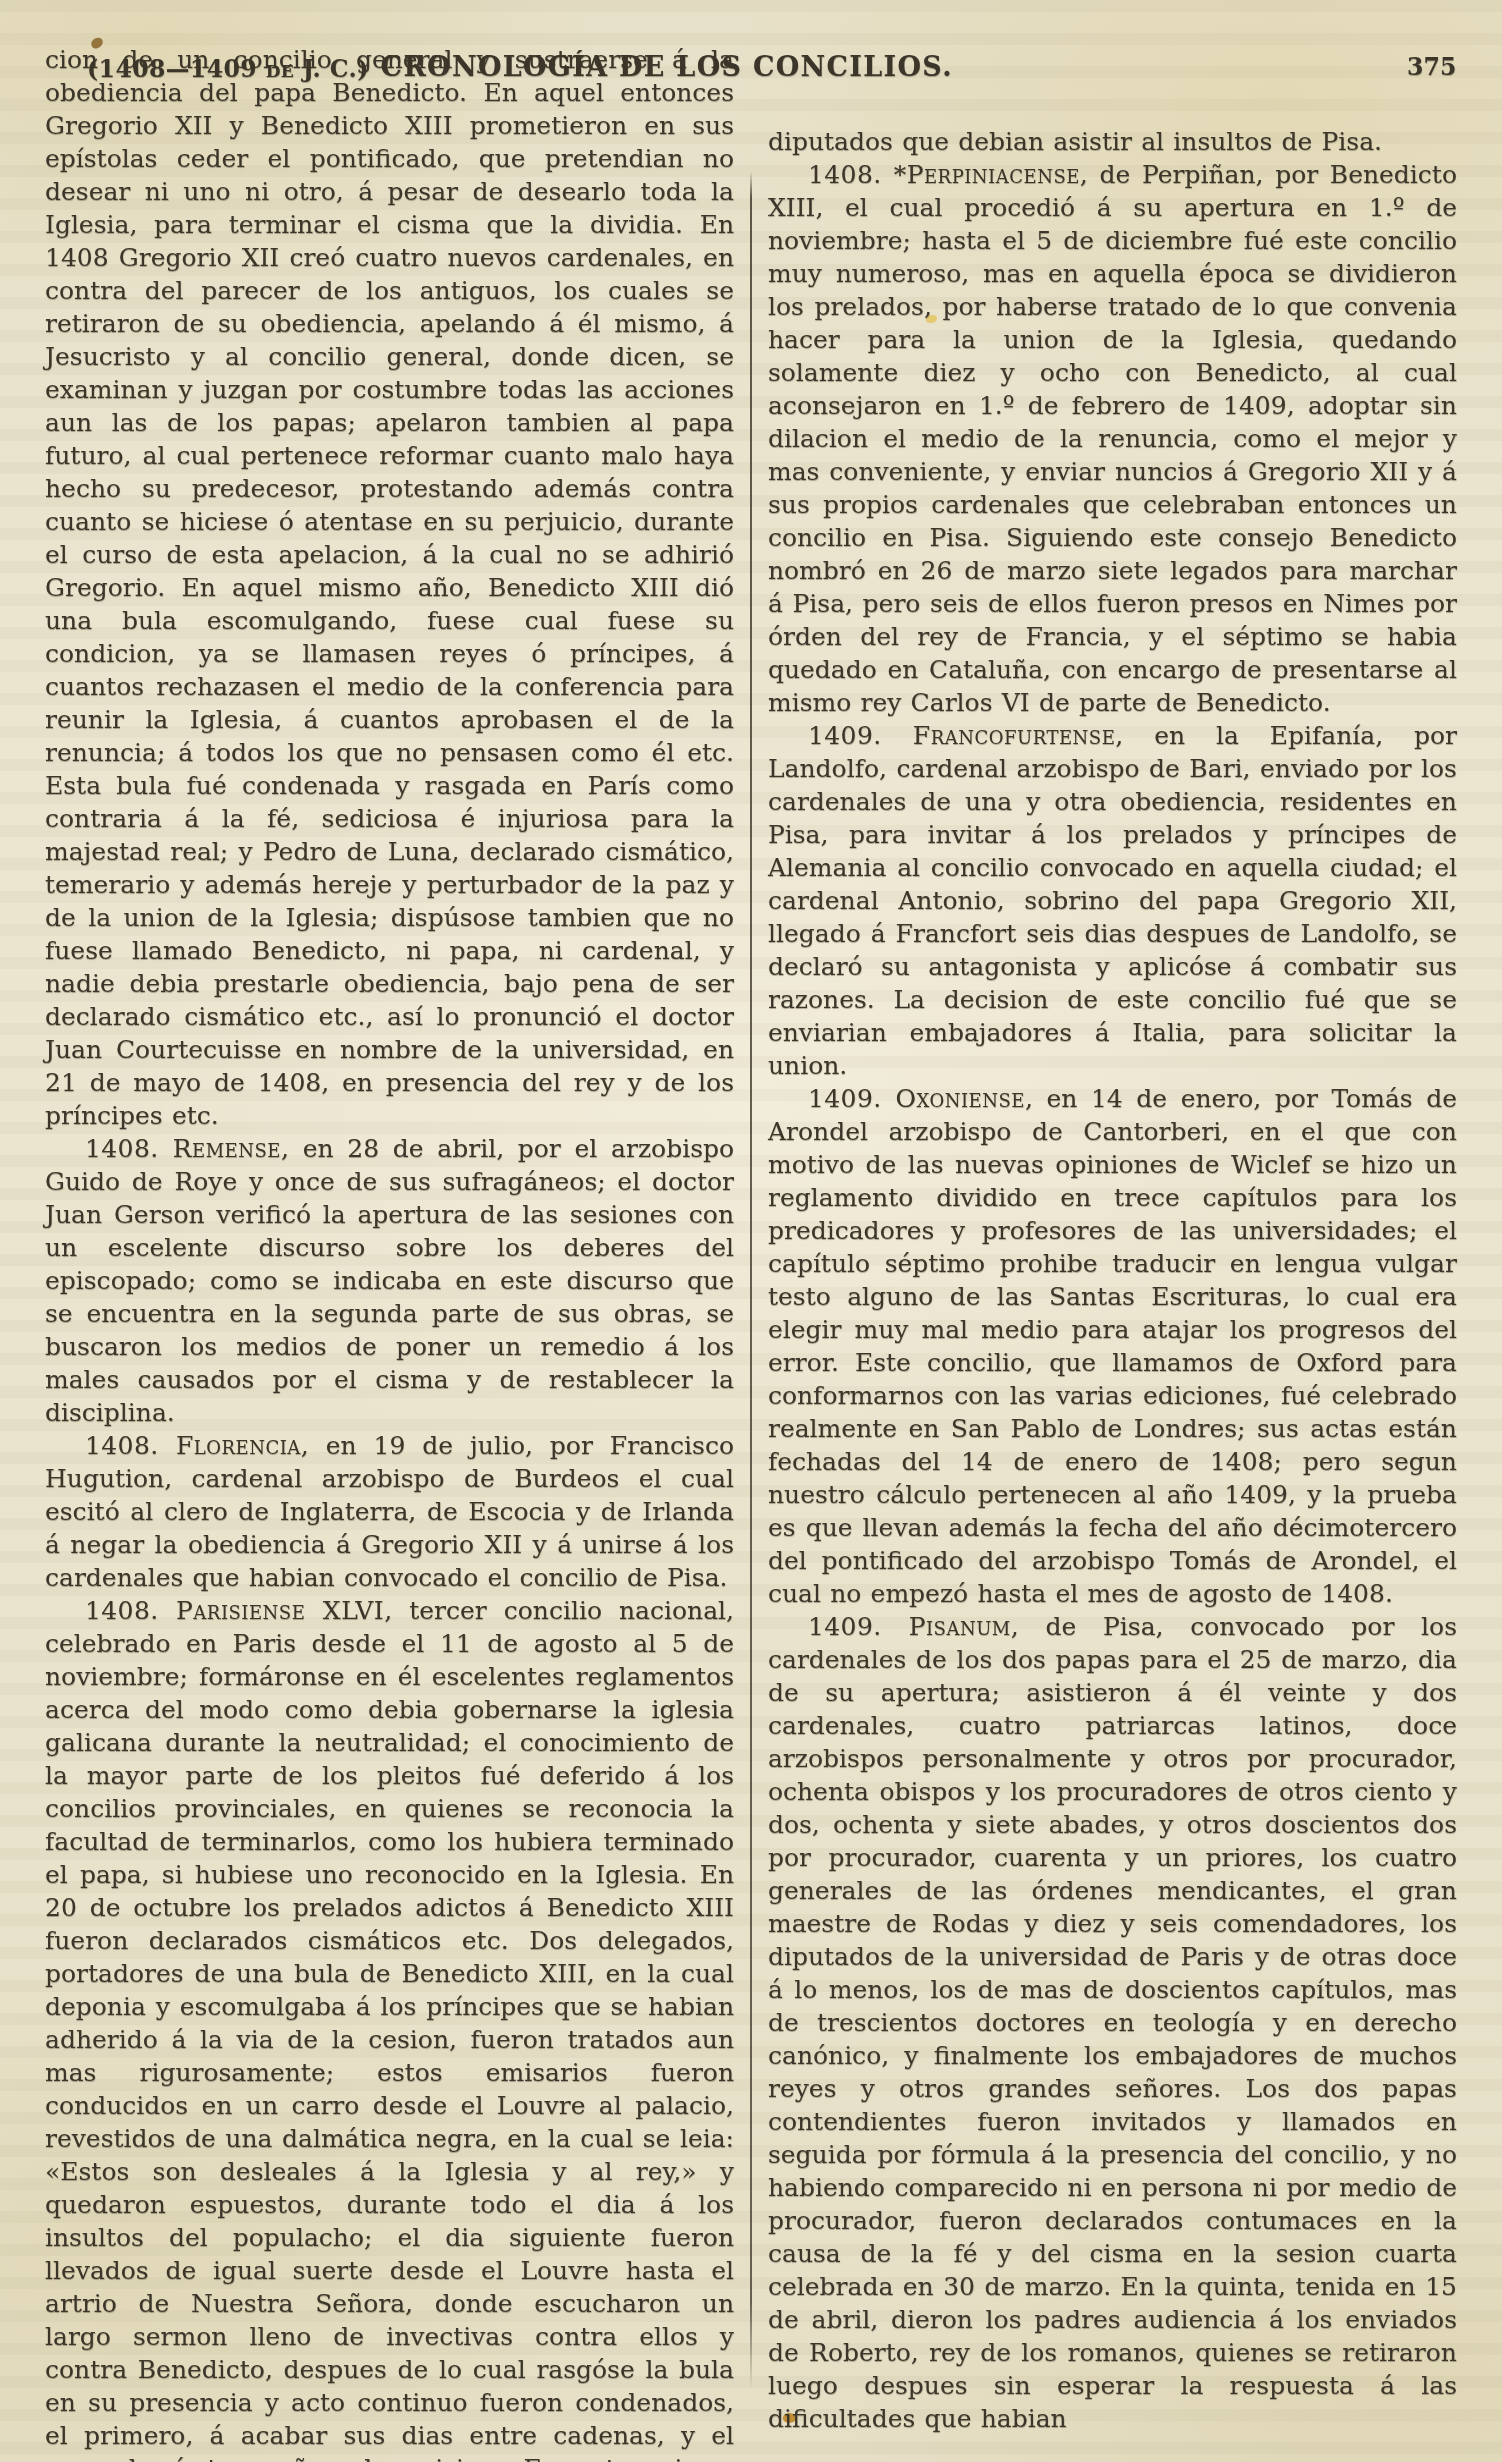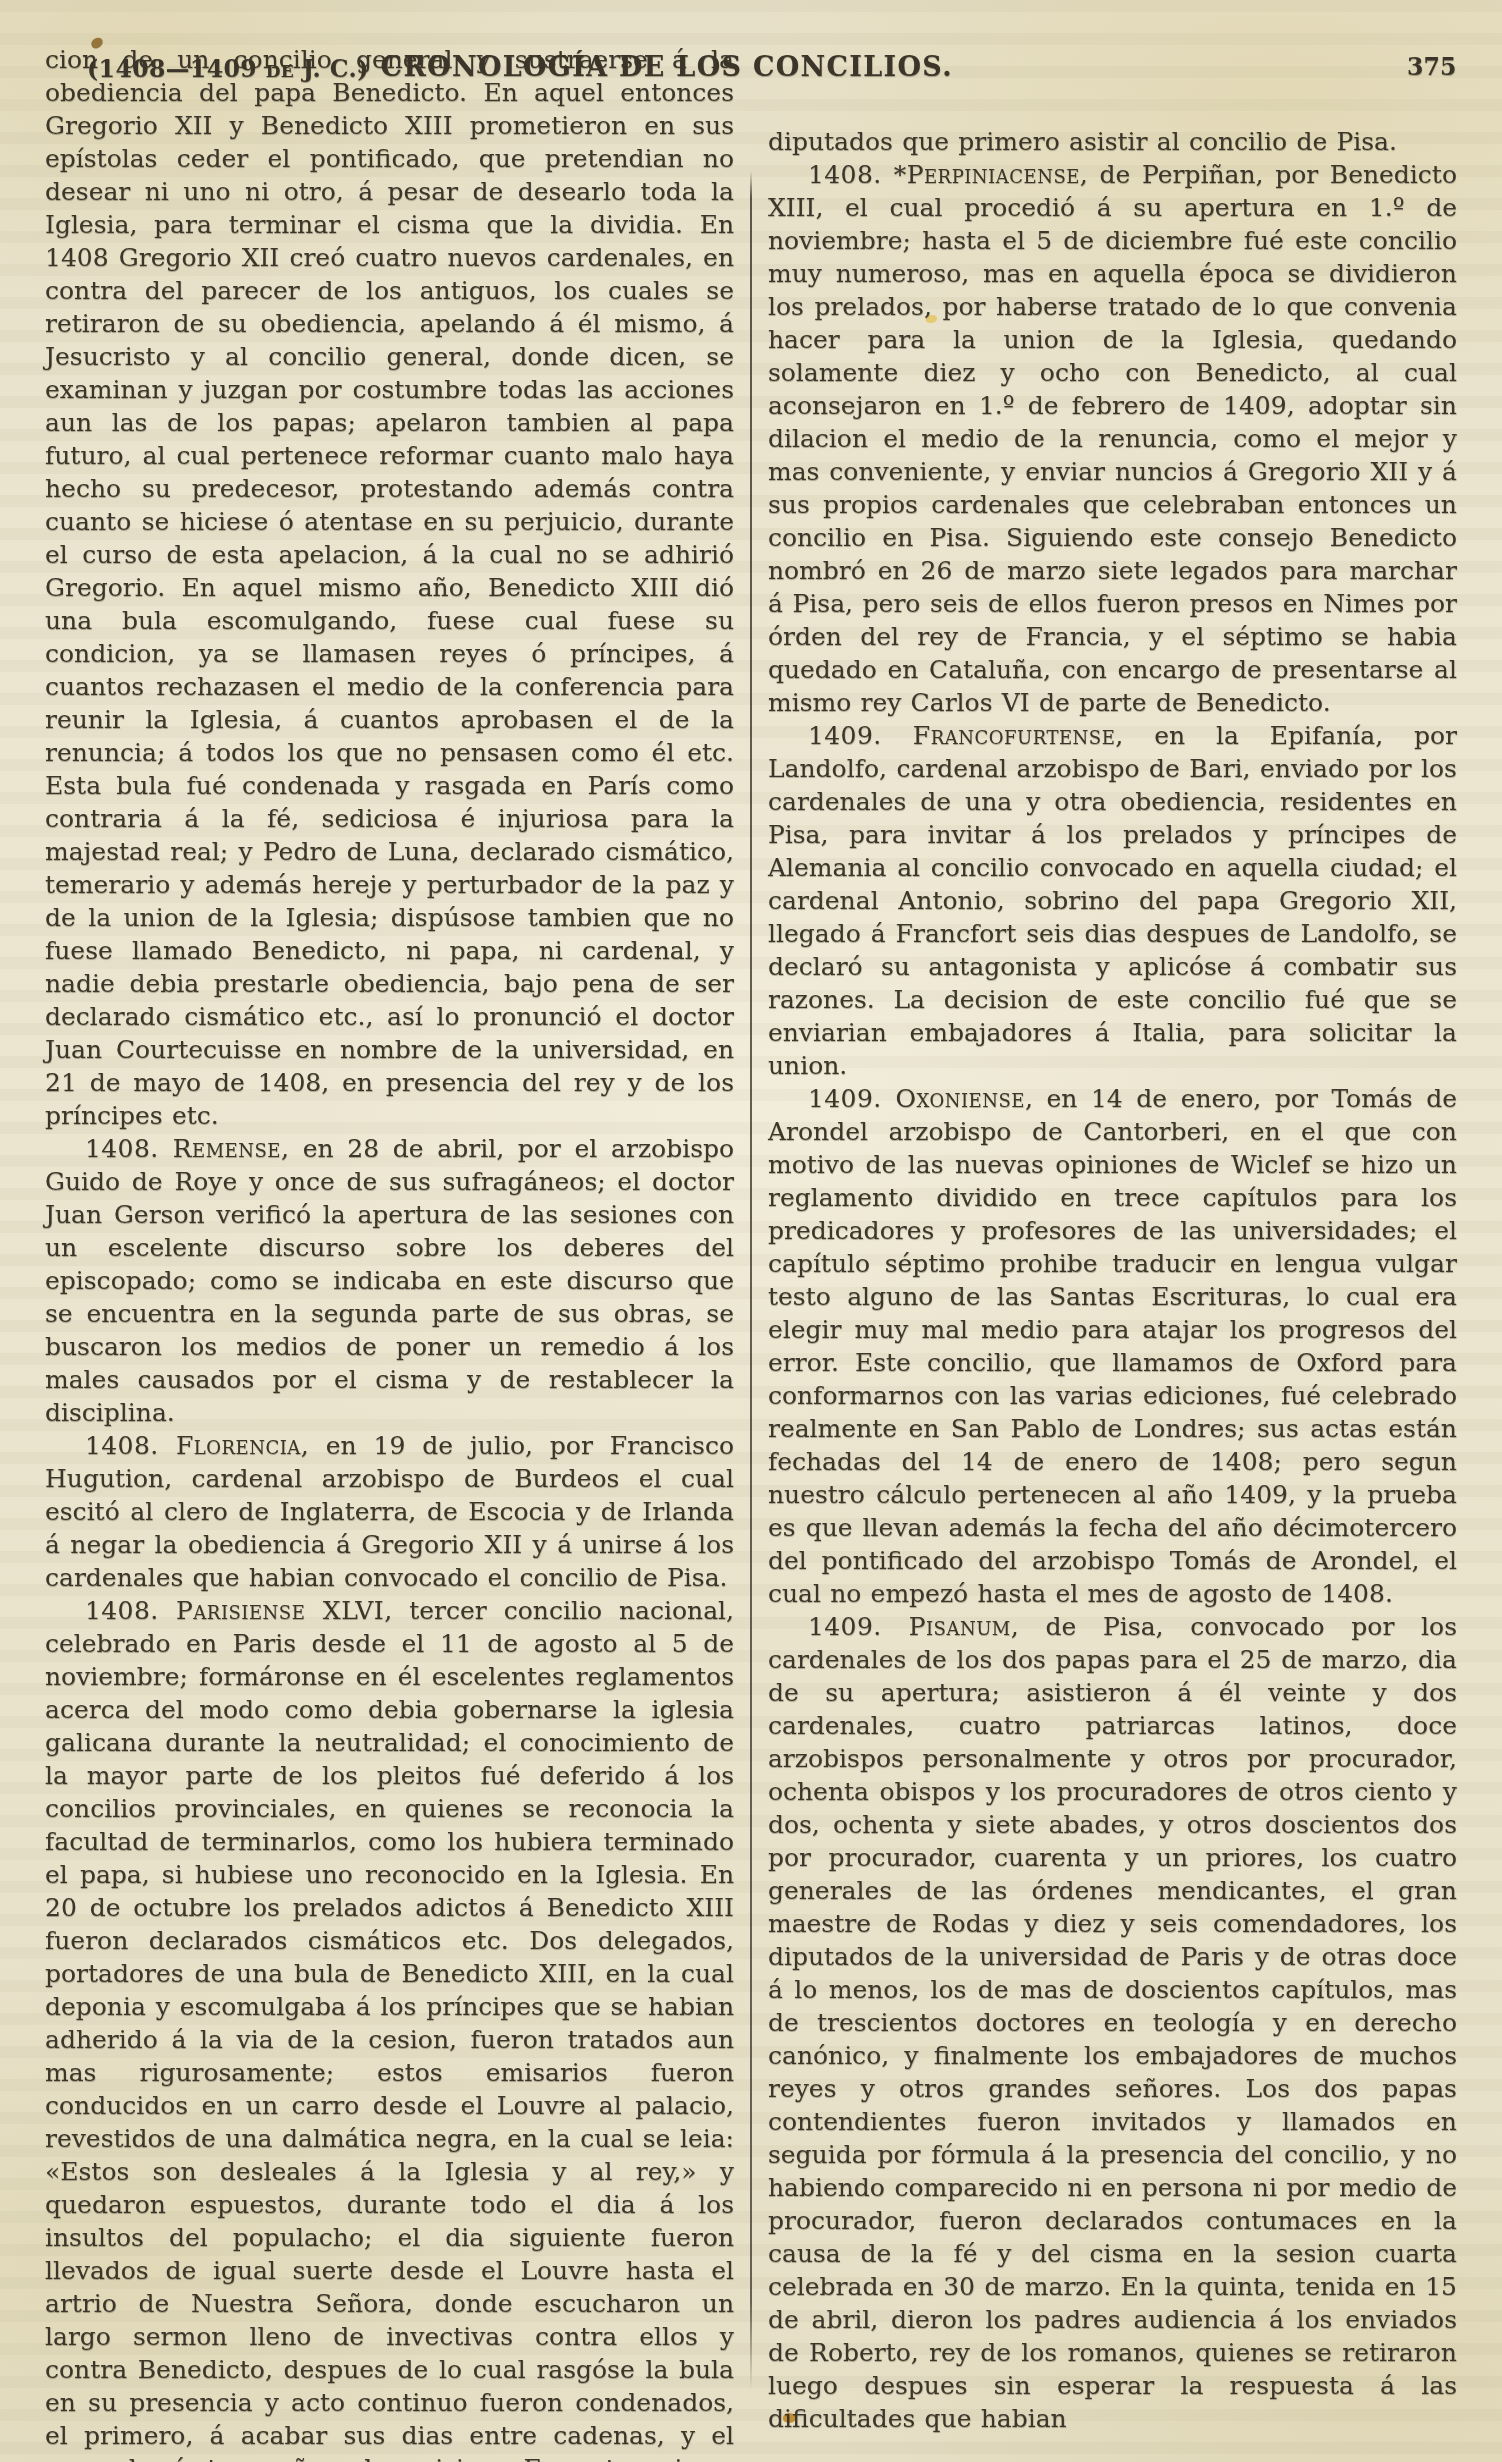--- a/index.html
+++ b/index.html
@@ -88,21 +88,21 @@
     <section class="col">
       <p class="para"><span>cion de un concilio general y sustraerse á la obediencia del papa Benedicto. En aquel entonces Gregorio XII y Benedicto XIII prometieron en sus epístolas ceder el pontificado, que pretendian no desear ni uno ni otro, á pesar de desearlo toda la Iglesia, para terminar el cisma que la dividia. En 1408 Gregorio XII creó cuatro nuevos cardenales, en contra del parecer de los antiguos, los cuales se retiraron de su obediencia, apelando á él mismo, á Jesucristo y al concilio general, donde dicen, se examinan y juzgan por costumbre todas las acciones aun las de los papas; apelaron tambien al papa futuro, al cual pertenece reformar cuanto malo haya hecho su predecesor, protestando además contra cuanto se hiciese ó atentase en su perjuicio, durante el curso de esta apelacion, á la cual no se adhirió Gregorio. En aquel mismo año, Benedicto XIII dió una bula escomulgando, fuese cual fuese su condicion, ya se llamasen reyes ó príncipes, á cuantos rechazasen el medio de la conferencia para reunir la Iglesia, á cuantos aprobasen el de la renuncia; á todos los que no pensasen como él etc. Esta bula fué condenada y rasgada en París como contraria á la fé, sediciosa é injuriosa para la majestad real; y Pedro de Luna, declarado cismático, temerario y además hereje y perturbador de la paz y de la union de la Iglesia; dispúsose tambien que no fuese llamado Benedicto, ni papa, ni cardenal, y nadie debia prestarle obediencia, bajo pena de ser declarado cismático etc., así lo pronunció el doctor Juan Courtecuisse en nombre de la universidad, en 21 de mayo de 1408, en presencia del rey y de los príncipes etc.</span></p>
       <p class="para ind"><span class="lead">1408. </span><span class="sc">Remense</span><span>, en 28 de abril, por el arzobispo Guido de Roye y once de sus sufragáneos; el doctor Juan Gerson verificó la apertura de las sesiones con un escelente discurso sobre los deberes del episcopado; como se indicaba en este discurso que se encuentra en la segunda parte de sus obras, se buscaron los medios de poner un remedio á los males causados por el cisma y de restablecer la disciplina.</span></p>
       <p class="para ind"><span class="lead">1408. </span><span class="sc">Florencia</span><span>, en 19 de julio, por Francisco Hugution, cardenal arzobispo de Burdeos el cual escitó al clero de Inglaterra, de Escocia y de Irlanda á negar la obediencia á Gregorio XII y á unirse á los cardenales que habian convocado el concilio de Pisa.</span></p>
       <p class="para ind"><span class="lead">1408. </span><span class="sc">Parisiense XLVI</span><span>, tercer concilio nacional, celebrado en Paris desde el 11 de agosto al 5 de noviembre; formáronse en él escelentes reglamentos acerca del modo como debia gobernarse la iglesia galicana durante la neutralidad; el conocimiento de la mayor parte de los pleitos fué deferido á los concilios provinciales, en quienes se reconocia la facultad de terminarlos, como los hubiera terminado el papa, si hubiese uno reconocido en la Iglesia. En 20 de octubre los prelados adictos á Benedicto XIII fueron declarados cismáticos etc. Dos delegados, portadores de una bula de Benedicto XIII, en la cual deponia y escomulgaba á los príncipes que se habian adherido á la via de la cesion, fueron tratados aun mas rigurosamente; estos emisarios fueron conducidos en un carro desde el Louvre al palacio, revestidos de una dalmática negra, en la cual se leia: «Estos son desleales á la Iglesia y al rey,» y quedaron espuestos, durante todo el dia á los insultos del populacho; el dia siguiente fueron llevados de igual suerte desde el Louvre hasta el artrio de Nuestra Señora, donde escucharon un largo sermon lleno de invectivas contra ellos y contra Benedicto, despues de lo cual rasgóse la bula en su presencia y acto continuo fueron condenados, el primero, á acabar sus dias entre cadenas, y el segundo á tres años de prision. En este mismo concilio nombráronse los prelados y demás</span></p>
     </section>
 
     <div class="divider"></div>
 
     <section class="col">
-      <p class="para"><span>diputados que primero asistir al concilio de Pisa.</span></p>
+      <p class="para"><span>diputados que debian asistir al insultos de Pisa.</span></p>
       <p class="para ind"><span class="lead">1408. </span><span class="sc">*Perpiniacense</span><span>, de Perpiñan, por Benedicto XIII, el cual procedió á su apertura en 1.º de noviembre; hasta el 5 de diciembre fué este concilio muy numeroso, mas en aquella época se dividieron los prelados, por haberse tratado de lo que convenia hacer para la union de la Iglesia, quedando solamente diez y ocho con Benedicto, al cual aconsejaron en 1.º de febrero de 1409, adoptar sin dilacion el medio de la renuncia, como el mejor y mas conveniente, y enviar nuncios á Gregorio XII y á sus propios cardenales que celebraban entonces un concilio en Pisa. Siguiendo este consejo Benedicto nombró en 26 de marzo siete legados para marchar á Pisa, pero seis de ellos fueron presos en Nimes por órden del rey de Francia, y el séptimo se habia quedado en Cataluña, con encargo de presentarse al mismo rey Carlos VI de parte de Benedicto.</span></p>
       <p class="para ind"><span class="lead">1409. </span><span class="sc">Francofurtense</span><span>, en la Epifanía, por Landolfo, cardenal arzobispo de Bari, enviado por los cardenales de una y otra obediencia, residentes en Pisa, para invitar á los prelados y príncipes de Alemania al concilio convocado en aquella ciudad; el cardenal Antonio, sobrino del papa Gregorio XII, llegado á Francfort seis dias despues de Landolfo, se declaró su antagonista y aplicóse á combatir sus razones. La decision de este concilio fué que se enviarian embajadores á Italia, para solicitar la union.</span></p>
       <p class="para ind"><span class="lead">1409. </span><span class="sc">Oxoniense</span><span>, en 14 de enero, por Tomás de Arondel arzobispo de Cantorberi, en el que con motivo de las nuevas opiniones de Wiclef se hizo un reglamento dividido en trece capítulos para los predicadores y profesores de las universidades; el capítulo séptimo prohibe traducir en lengua vulgar testo alguno de las Santas Escrituras, lo cual era elegir muy mal medio para atajar los progresos del error. Este concilio, que llamamos de Oxford para conformarnos con las varias ediciones, fué celebrado realmente en San Pablo de Londres; sus actas están fechadas del 14 de enero de 1408; pero segun nuestro cálculo pertenecen al año 1409, y la prueba es que llevan además la fecha del año décimotercero del pontificado del arzobispo Tomás de Arondel, el cual no empezó hasta el mes de agosto de 1408.</span></p>
       <p class="para ind"><span class="lead">1409. </span><span class="sc">Pisanum</span><span>, de Pisa, convocado por los cardenales de los dos papas para el 25 de marzo, dia de su apertura; asistieron á él veinte y dos cardenales, cuatro patriarcas latinos, doce arzobispos personalmente y otros por procurador, ochenta obispos y los procuradores de otros ciento y dos, ochenta y siete abades, y otros doscientos dos por procurador, cuarenta y un priores, los cuatro generales de las órdenes mendicantes, el gran maestre de Rodas y diez y seis comendadores, los diputados de la universidad de Paris y de otras doce á lo menos, los de mas de doscientos capítulos, mas de trescientos doctores en teología y en derecho canónico, y finalmente los embajadores de muchos reyes y otros grandes señores. Los dos papas contendientes fueron invitados y llamados en seguida por fórmula á la presencia del concilio, y no habiendo comparecido ni en persona ni por medio de procurador, fueron declarados contumaces en la causa de la fé y del cisma en la sesion cuarta celebrada en 30 de marzo. En la quinta, tenida en 15 de abril, dieron los padres audiencia á los enviados de Roberto, rey de los romanos, quienes se retiraron luego despues sin esperar la respuesta á las dificultades que habian</span></p>
     </section>
 
   </div>
 </div>
 
 

